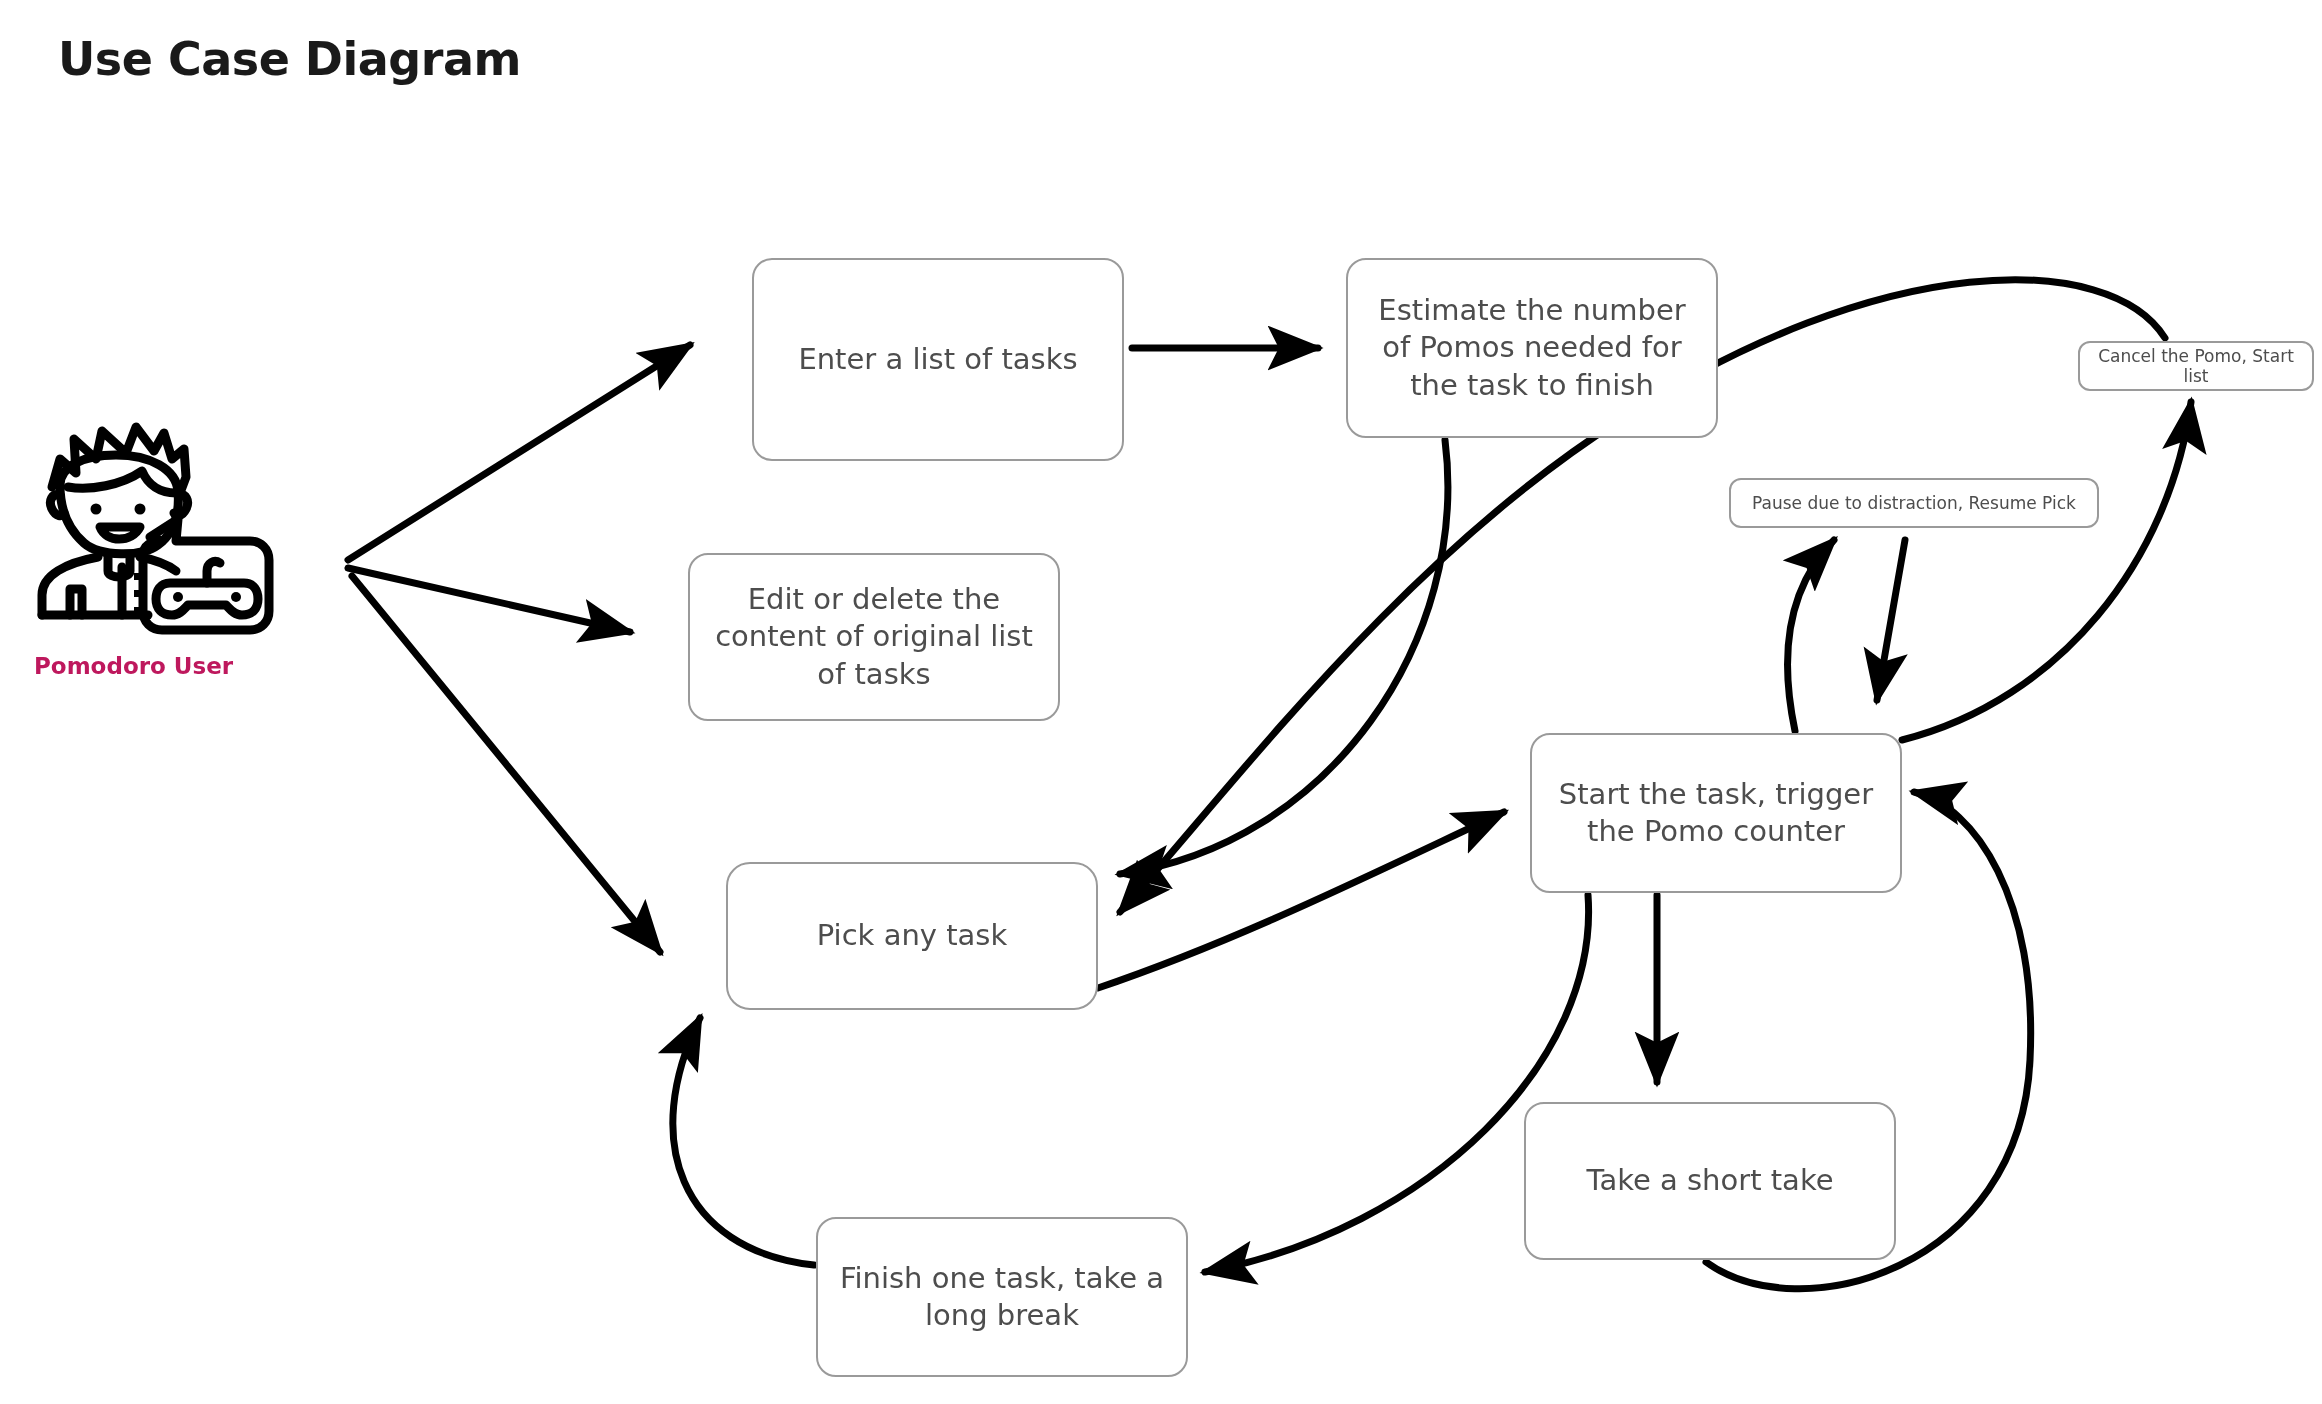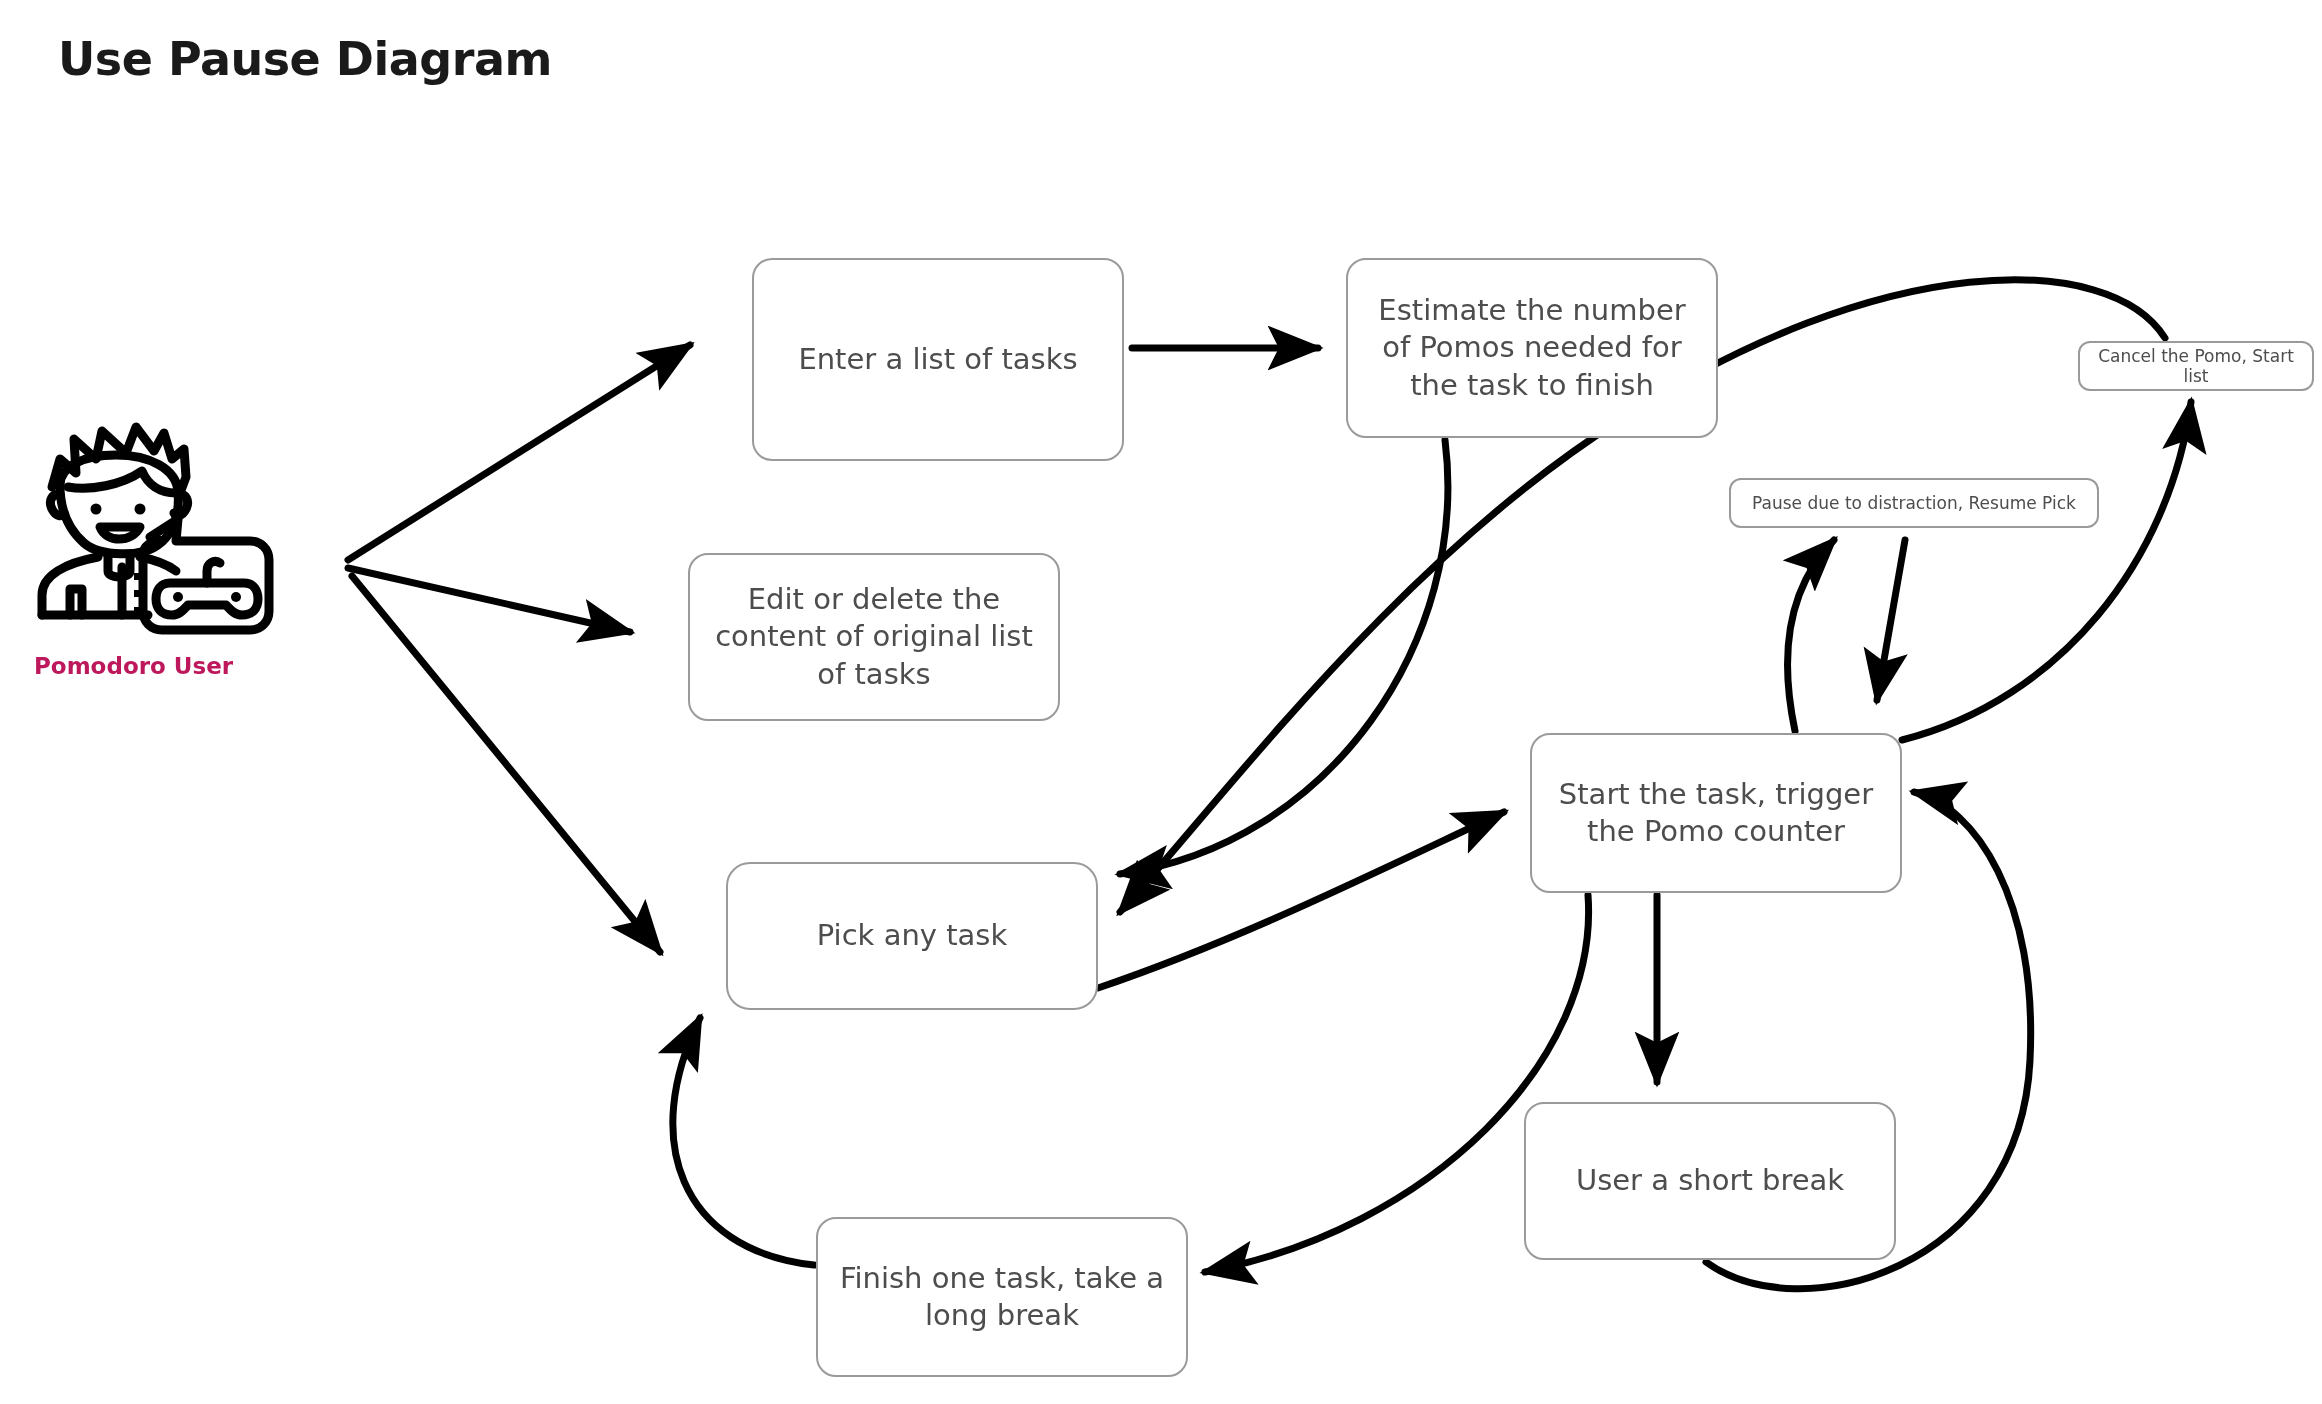--- a/index.html
+++ b/index.html
@@ -77,21 +77,21 @@
     font-family: "DejaVu Sans", sans-serif;
     font-weight: bold;
     font-size: 23px;
     color: #be185d;
     white-space: nowrap;
   }
 </style>
 </head>
 <body style="background: rgb(255, 255, 255);">
 
-<div id="page-title">Use Pause Diagram</div>
+<div id="page-title">Use Case Diagram</div>
 
 <svg id="canvas" viewBox="0 0 2322 1404" xmlns="http://www.w3.org/2000/svg">
   <defs>
     <marker id="ah" markerWidth="9" markerHeight="9" refX="7.2" refY="3.2" orient="auto" markerUnits="strokeWidth">
       <path d="M0,0 L8,3.2 L0,6.4 L1.6,3.2 Z" fill="#000000"></path>
     </marker>
   </defs>
 
   <g fill="none" stroke="#000000" stroke-width="7" stroke-linecap="round">
 
@@ -175,16 +175,16 @@
     </g>
   </svg>
   <div id="actor-label">Pomodoro User</div>
 </div>
 
 <div class="node-box" style="left: 752px; top: 258px; width: 372px; height: 203px;">Enter a list of tasks</div>
 <div class="node-box" style="left: 1346px; top: 258px; width: 372px; height: 180px;">Estimate the number of Pomos needed for the task to finish</div>
 <div class="node-box" style="left: 688px; top: 553px; width: 372px; height: 168px;">Edit or delete the content of original list of tasks</div>
 <div class="node-box" style="left: 726px; top: 862px; width: 372px; height: 148px; border-radius: 24px;">Pick any task</div>
 <div class="node-box" style="left: 1530px; top: 733px; width: 372px; height: 160px;">Start the task, trigger the Pomo counter</div>
-<div class="node-box" style="left: 1524px; top: 1102px; width: 372px; height: 158px;">User a short break</div>
+<div class="node-box" style="left: 1524px; top: 1102px; width: 372px; height: 158px;">Take a short take</div>
 <div class="node-box" style="left: 816px; top: 1197px; width: 372px; height: 160px; margin-top: 20px;">Finish one task, take a long break</div>
 <div class="node-box small" style="left: 1729px; top: 478px; width: 370px; height: 50px;">Pause due to distraction, Resume Pick</div>
 <div class="node-box small" style="left: 2078px; top: 341px; width: 236px; height: 50px;">Cancel the Pomo, Start list</div>
 
 </body></html>

